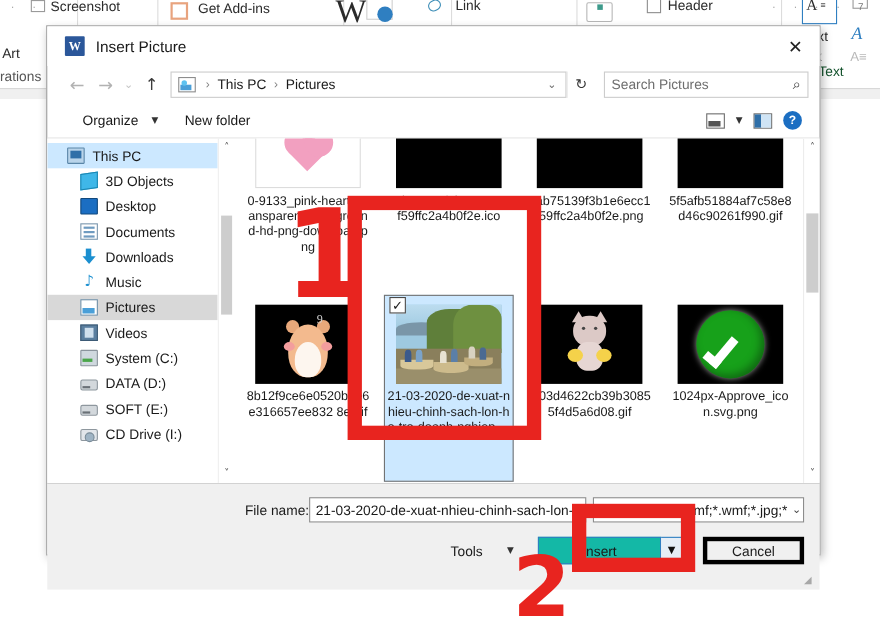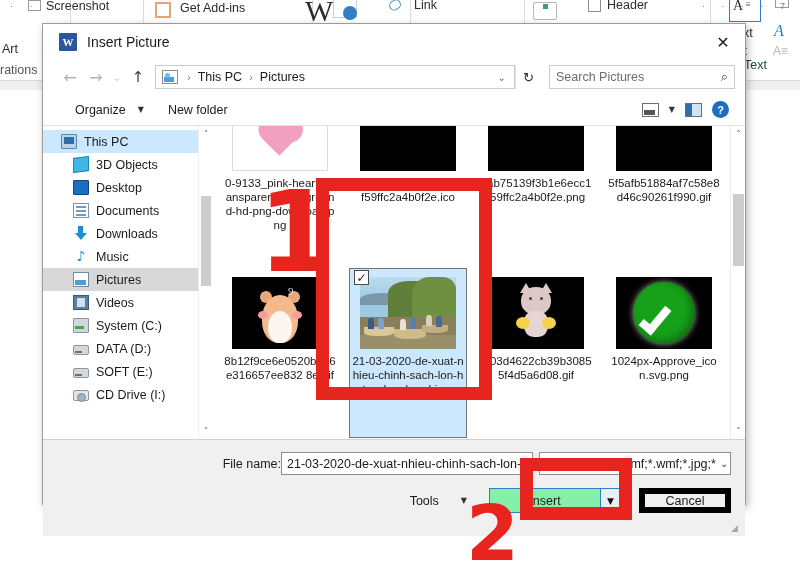--- a/index.html
+++ b/index.html
@@ -432,38 +432,38 @@
     font-size: 12.5px; color: #1a1a1a;
     padding: 0 14px;
   }
   .insert-wrap {
     display: flex; align-items: stretch;
     height: 25px;
     margin-left: 8px;
   }
   .insert-main {
     width: 112px;
-    background: #86efac;
+    background: #14b8a6;
     border: 1px solid #2f7fc1;
     display: flex; align-items: center; justify-content: center;
     font-size: 12.5px; color: #1a1a1a;
   }
   .insert-split {
     width: 20px;
     background: #e6eef6;
     border: 1px solid #2f7fc1;
     border-left: none;
     display: flex; align-items: center; justify-content: center;
     font-size: 9px; color: #111;
     font-family:"DejaVu Sans",sans-serif;
   }
   .cancel-btn {
     width: 92px; height: 25px;
     background: #f0f0f0;
-    border: 6px solid #000000;
+    border: 4px solid #000000;
     display: flex; align-items: center; justify-content: center;
     font-size: 12.5px; color: #1a1a1a;
     margin-left: 18px;
   }
   .resize-grip {
     position: absolute; right: 4px; bottom: 3px;
     width: 10px; height: 10px;
     color: #a8a8a8; font-size: 9px;
     font-family:"DejaVu Sans",sans-serif;
   }

